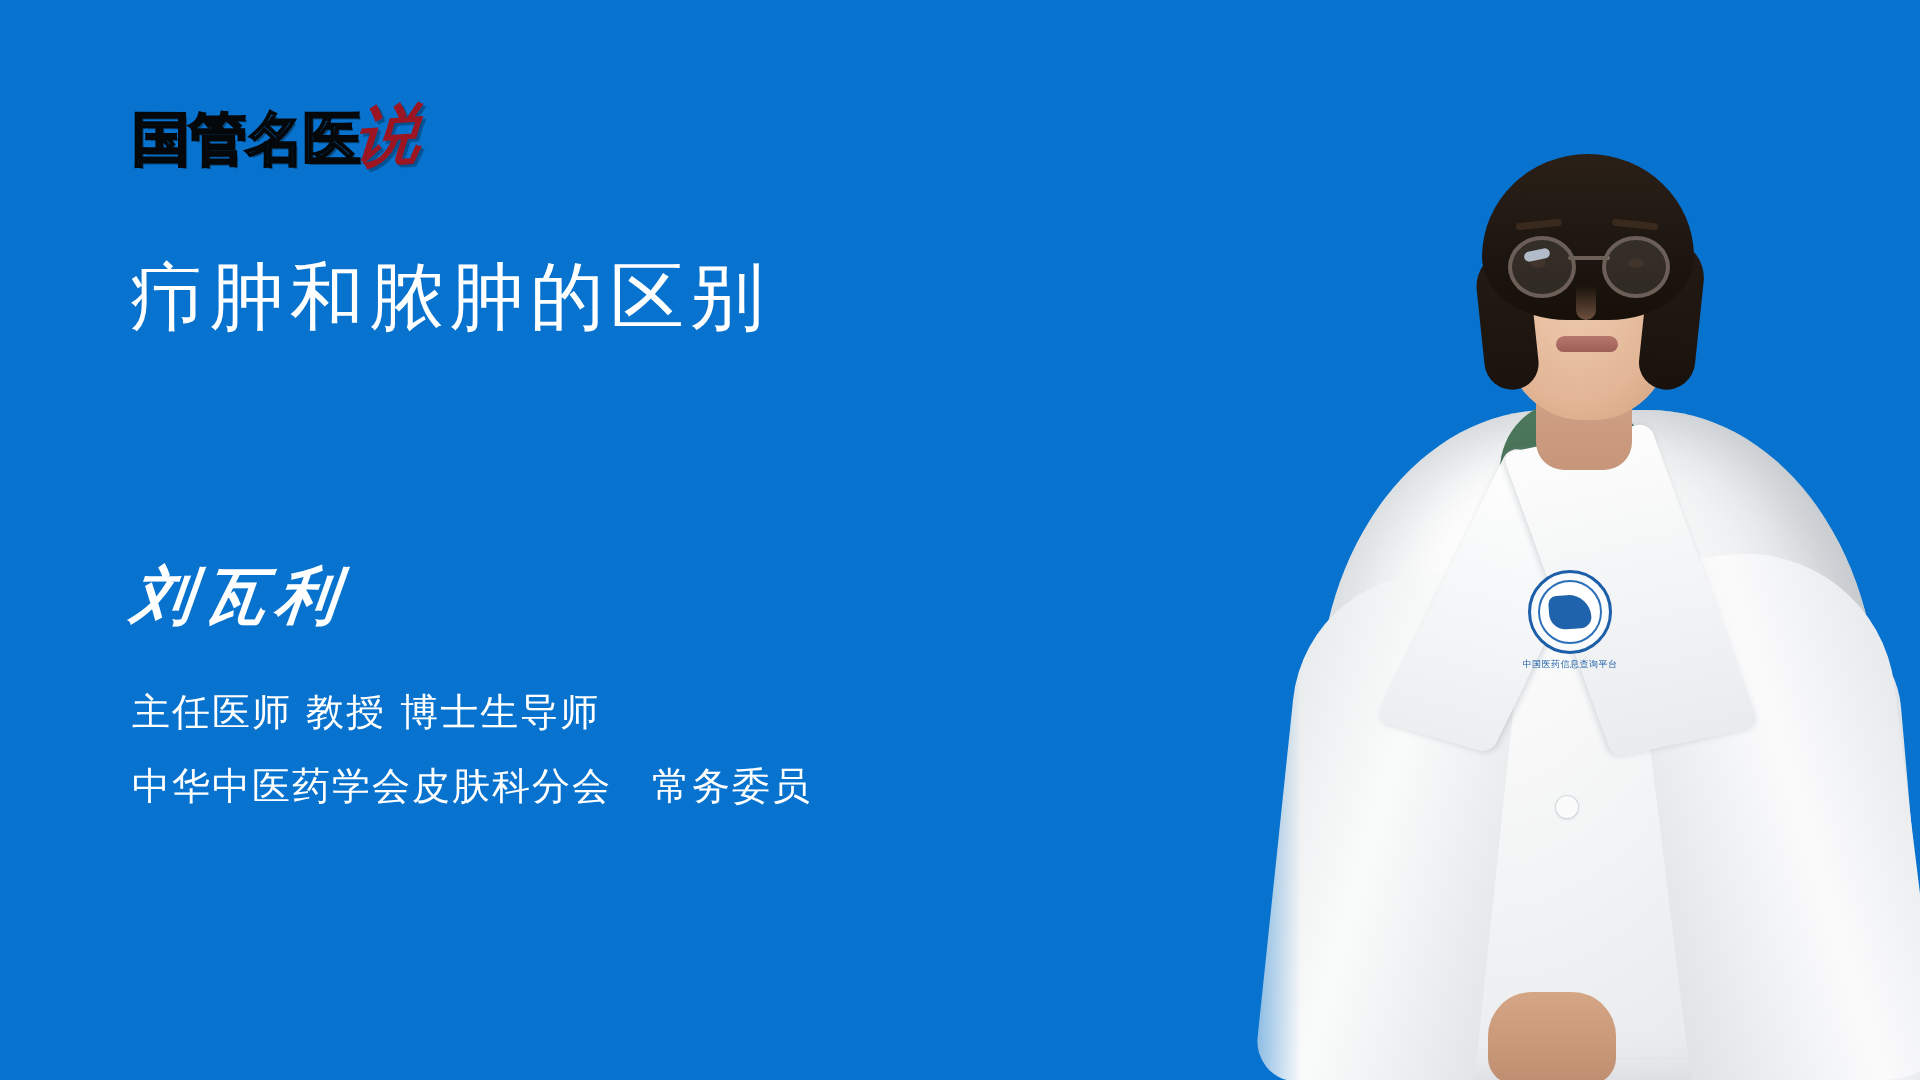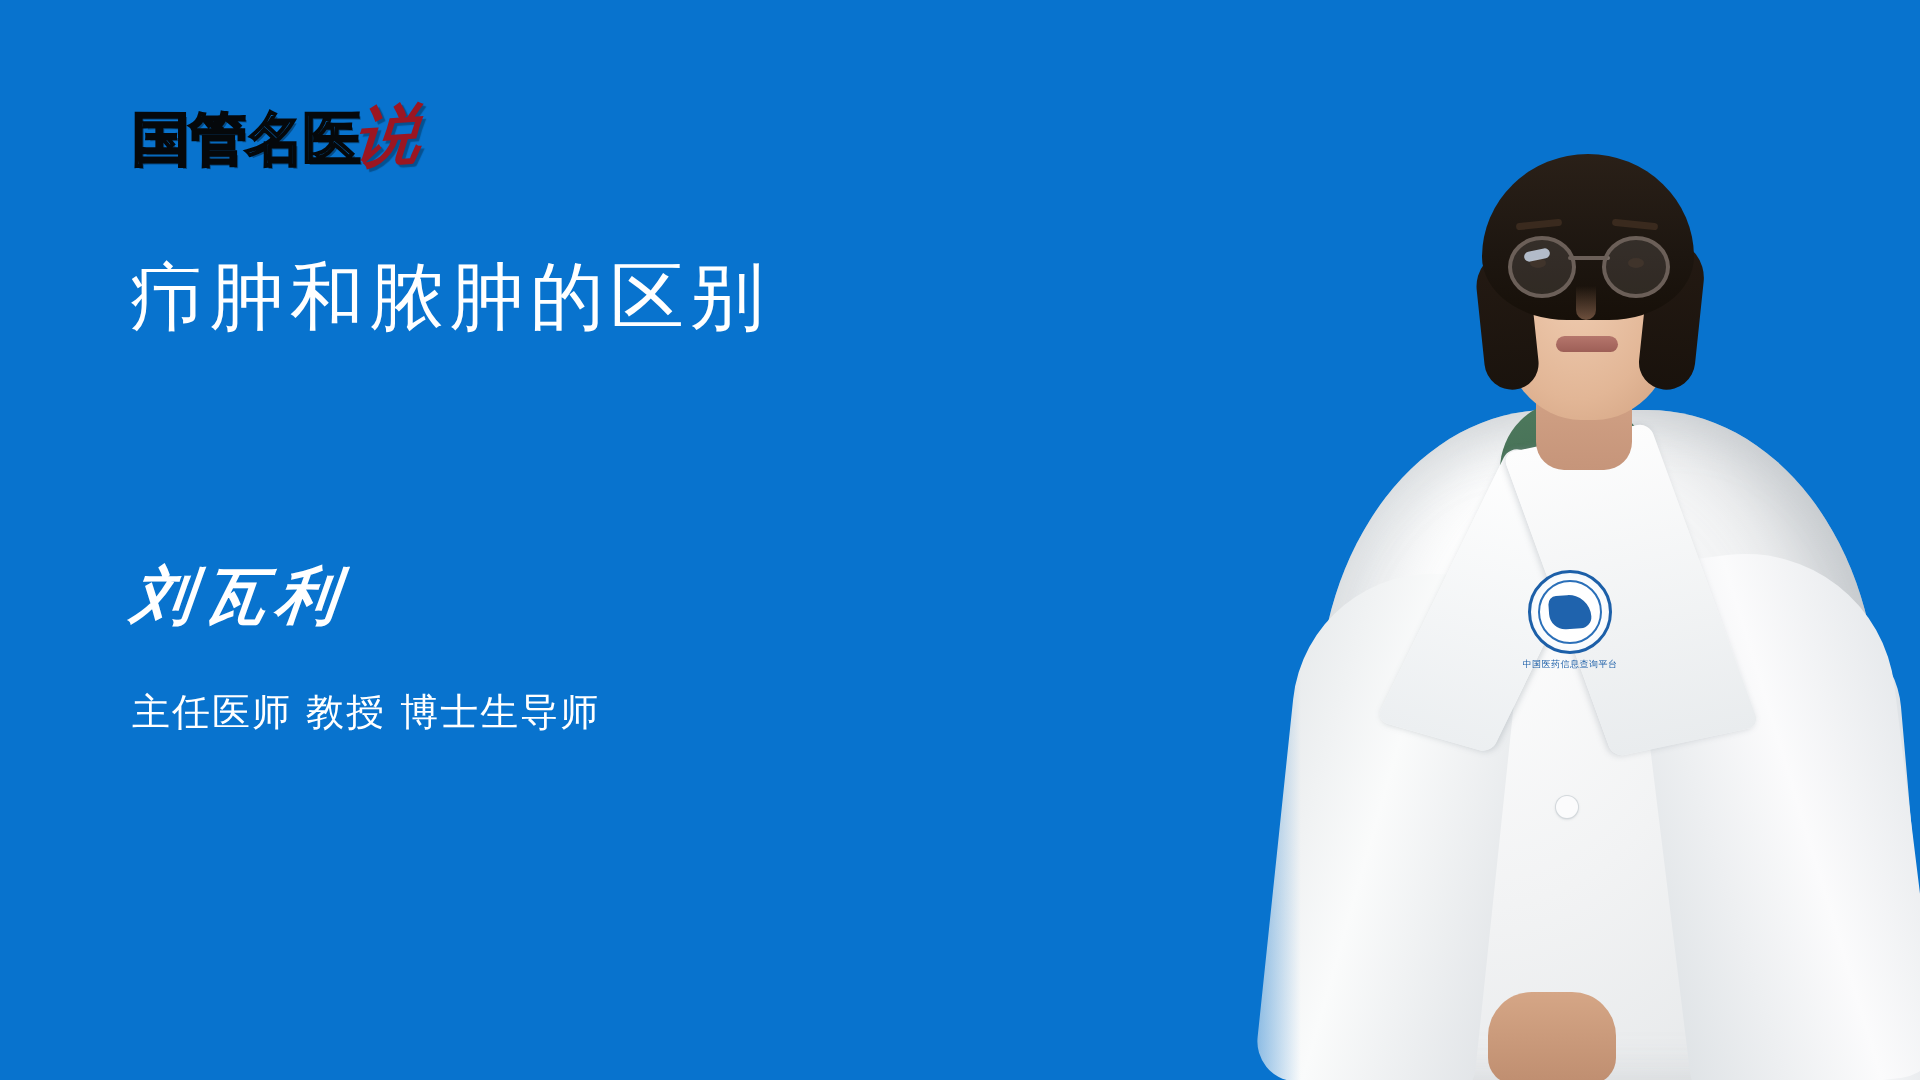--- a/index.html
+++ b/index.html
@@ -242,20 +242,21 @@
     <span class="brand-main">国管名医</span>
     <span class="brand-accent">说</span>
   </div>
 
   <h1 class="title">疖肿和脓肿的区别</h1>
 
   <div class="doctor-name">刘瓦利</div>
 
   <div class="creds">
     <div class="cred-line">主任医师  教授  博士生导师</div>
+    <div class="cred-line">中华中医药学会皮肤科分会　常务委员</div>
   </div>
 
   <div class="photo">
     <div class="arm-l"></div>
     <div class="arm-r"></div>
     <div class="coat"></div>
     <div class="coat-shoulder-l"></div>
     <div class="coat-shoulder-r"></div>
     <div class="inner-top"></div>
     <div class="lapel-l"></div>

